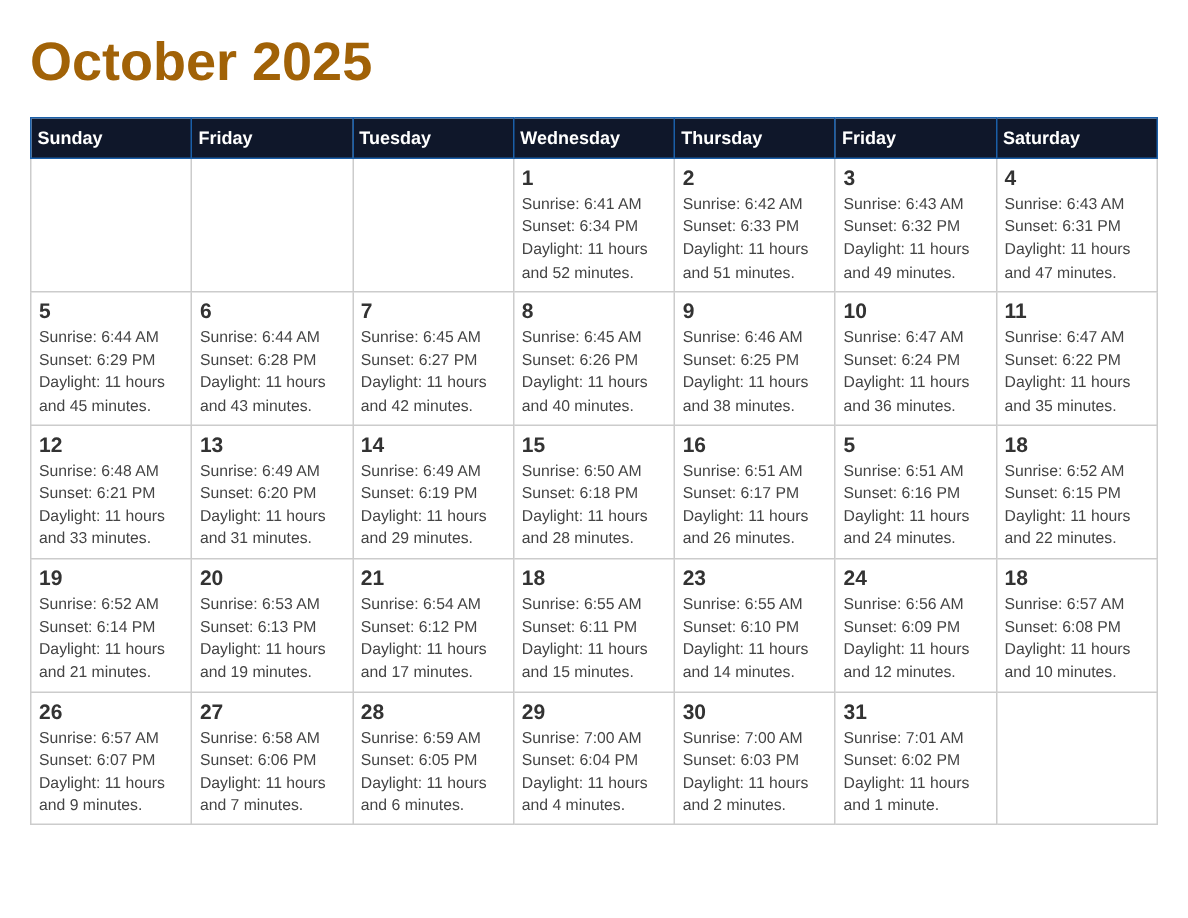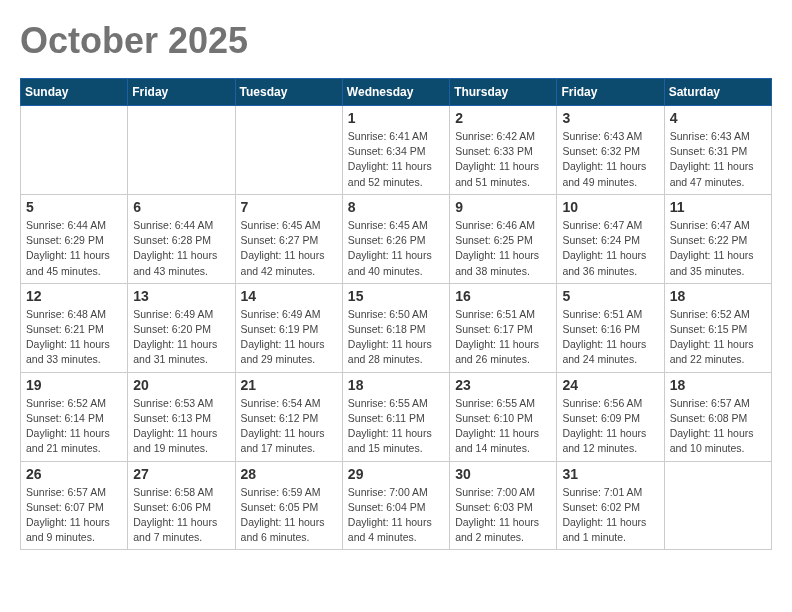--- a/index.html
+++ b/index.html
@@ -26,33 +26,33 @@
       line-height: 1.1;
     }
     .logo-general { color: #333; }
     .logo-blue { color: #1a5fa8; }
     .title-section {
       text-align: right;
     }
     .month-title {
       font-size: 36px;
       font-weight: bold;
-      color: #737373;
+      color: #a16207;
     }
     .location-title {
       font-size: 18px;
       color: #555;
     }
     .calendar {
       width: 100%;
       border-collapse: collapse;
       font-size: 11px;
     }
     .calendar th {
-      background-color: #0c4a6e;
+      background-color: #0f172a;
       color: #fff;
       padding: 6px 4px;
       text-align: left;
       font-size: 12px;
       font-weight: bold;
       border: 1px solid #1a5fa8;
     }
     .calendar td {
       border: 1px solid #ccc;
       padding: 4px 5px;

